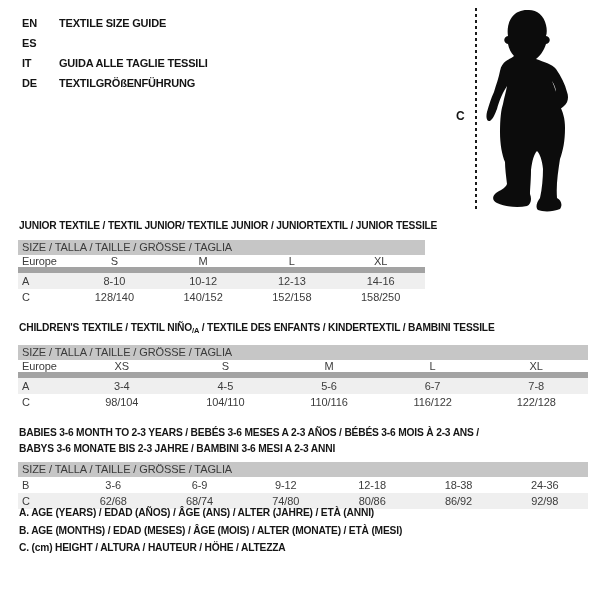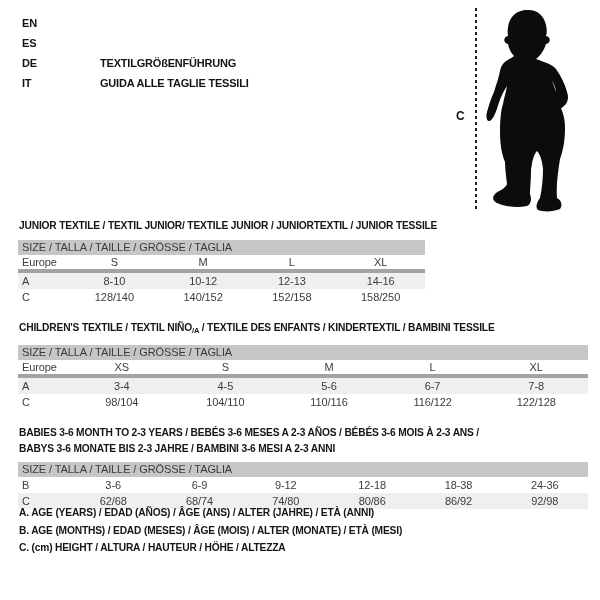--- a/index.html
+++ b/index.html
@@ -9,21 +9,21 @@
     width: 600px;
     height: 600px;
     background: #ffffff;
     font-family: "Liberation Sans", sans-serif;
     color: #151515;
     overflow: hidden;
   }
 
   
   .lang-block { position: absolute; top: 13px; left: 22px; }
-  .lang-row { display: flex; line-height: 20px; font-size: 11px; font-weight: bold; letter-spacing: -0.2px; color: #141414; gap: 41px; }
+  .lang-row { display: flex; line-height: 20px; font-size: 11px; font-weight: bold; letter-spacing: -0.2px; color: #141414; }
   .lang-code { width: 37px; flex: 0 0 37px; }
   .lang-label { white-space: nowrap; }
 
   
   .dash-line {
     position: absolute; left: 475px; top: 8px; width: 2px; height: 204px;
     background: repeating-linear-gradient(to bottom, #1b1b1b 0 3px, transparent 3px 6px);
   }
   .figure-label { position: absolute; left: 456px; top: 109px; font-size: 12px; font-weight: bold; color: #141414; }
   .baby-svg { position: absolute; left: 486px; top: 8px; }
@@ -38,21 +38,21 @@
   }
   .sec-title .sub { font-size: 8px; vertical-align: -2px; }
 
   
   .size-table { position: absolute; left: 18px; font-size: 11px; color: #3c3c3c; letter-spacing: -0.1px; }
   .bar {
     height: 15px; line-height: 15px; background: #c6c6c6;
     padding-left: 4px; color: #3a3a3a; font-size: 11px;
   }
   .trow { display: flex; align-items: center; height: 16px; }
-  .trow.head { height: 18px; border-bottom: 4px solid #a3a3a3; }
+  .trow.head { height: 18px; border-bottom: 6px solid #a3a3a3; }
   .trow.striped { background: #efefef; }
   .cell-label { flex: 0 0 52px; padding-left: 4px; }
   .cell { flex: 1 1 0; text-align: center; }
 
   #table-junior   { top: 240px; width: 407px; }
   #title-junior   { top: 217px; }
   #table-children { top: 345px; width: 570px; }
   #title-children { top: 319px; }
   #table-babies   { top: 462px; width: 570px; }
   #title-babies   { top: 424px; }
@@ -66,31 +66,32 @@
   }
 </style>
 </head>
 <body>
 
 <div class="canvas">
 
   <div class="lang-block">
     <div class="lang-row">
       <span class="lang-code">EN</span>
+      <span class="lang-label">TEXTILE SIZE GUIDE</span>
     </div>
     <div class="lang-row">
       <span class="lang-code">ES</span>
+    </div>
+    <div class="lang-row">
+      <span class="lang-code">IT</span>
+      <span class="lang-label">GUIDA ALLE TAGLIE TESSILI</span>
     </div>
     <div class="lang-row">
       <span class="lang-code">DE</span>
       <span class="lang-label">TEXTILGRÖßENFÜHRUNG</span>
-    </div>
-    <div class="lang-row">
-      <span class="lang-code">IT</span>
-      <span class="lang-label">GUIDA ALLE TAGLIE TESSILI</span>
     </div>
   </div>
 
   <div class="dash-line"></div>
   <div class="figure-label">C</div>
   <svg class="baby-svg" width="104" height="206" viewBox="0 0 104 206" aria-hidden="true">
     <path fill="#0c0c0c" d="
       M41 2
       C50 1 58 7 60 17
       C61 21 61 25 60 28

